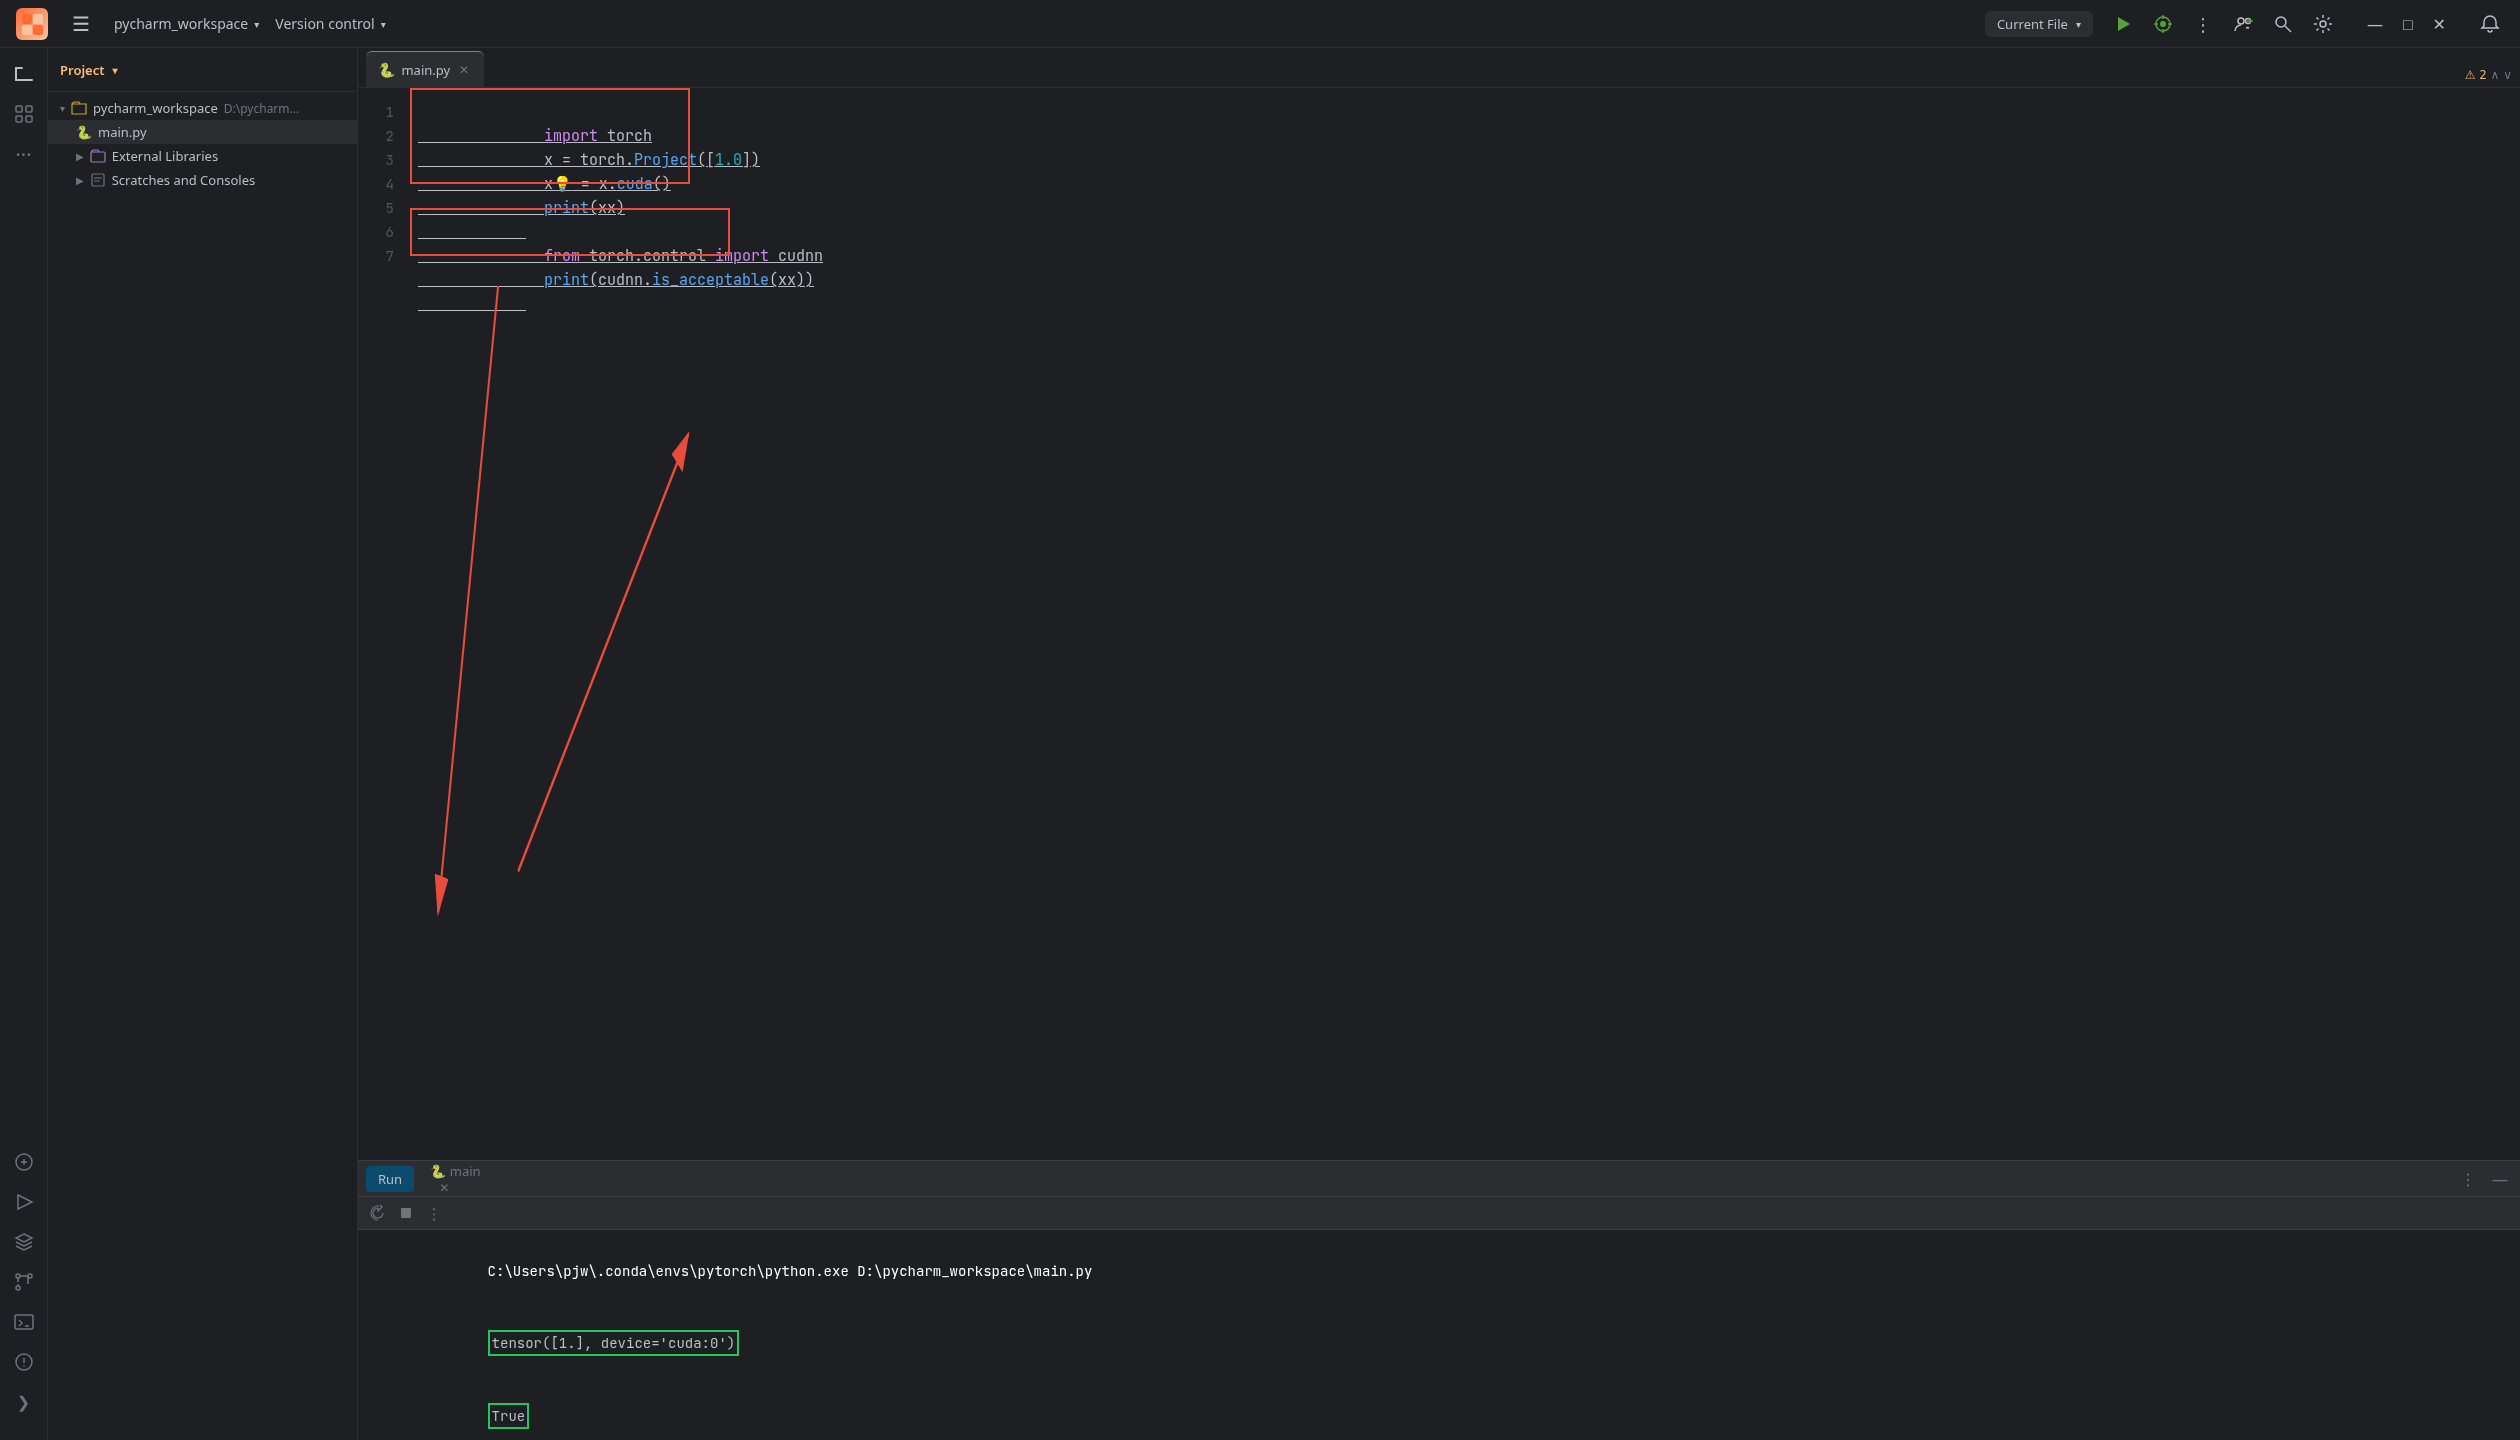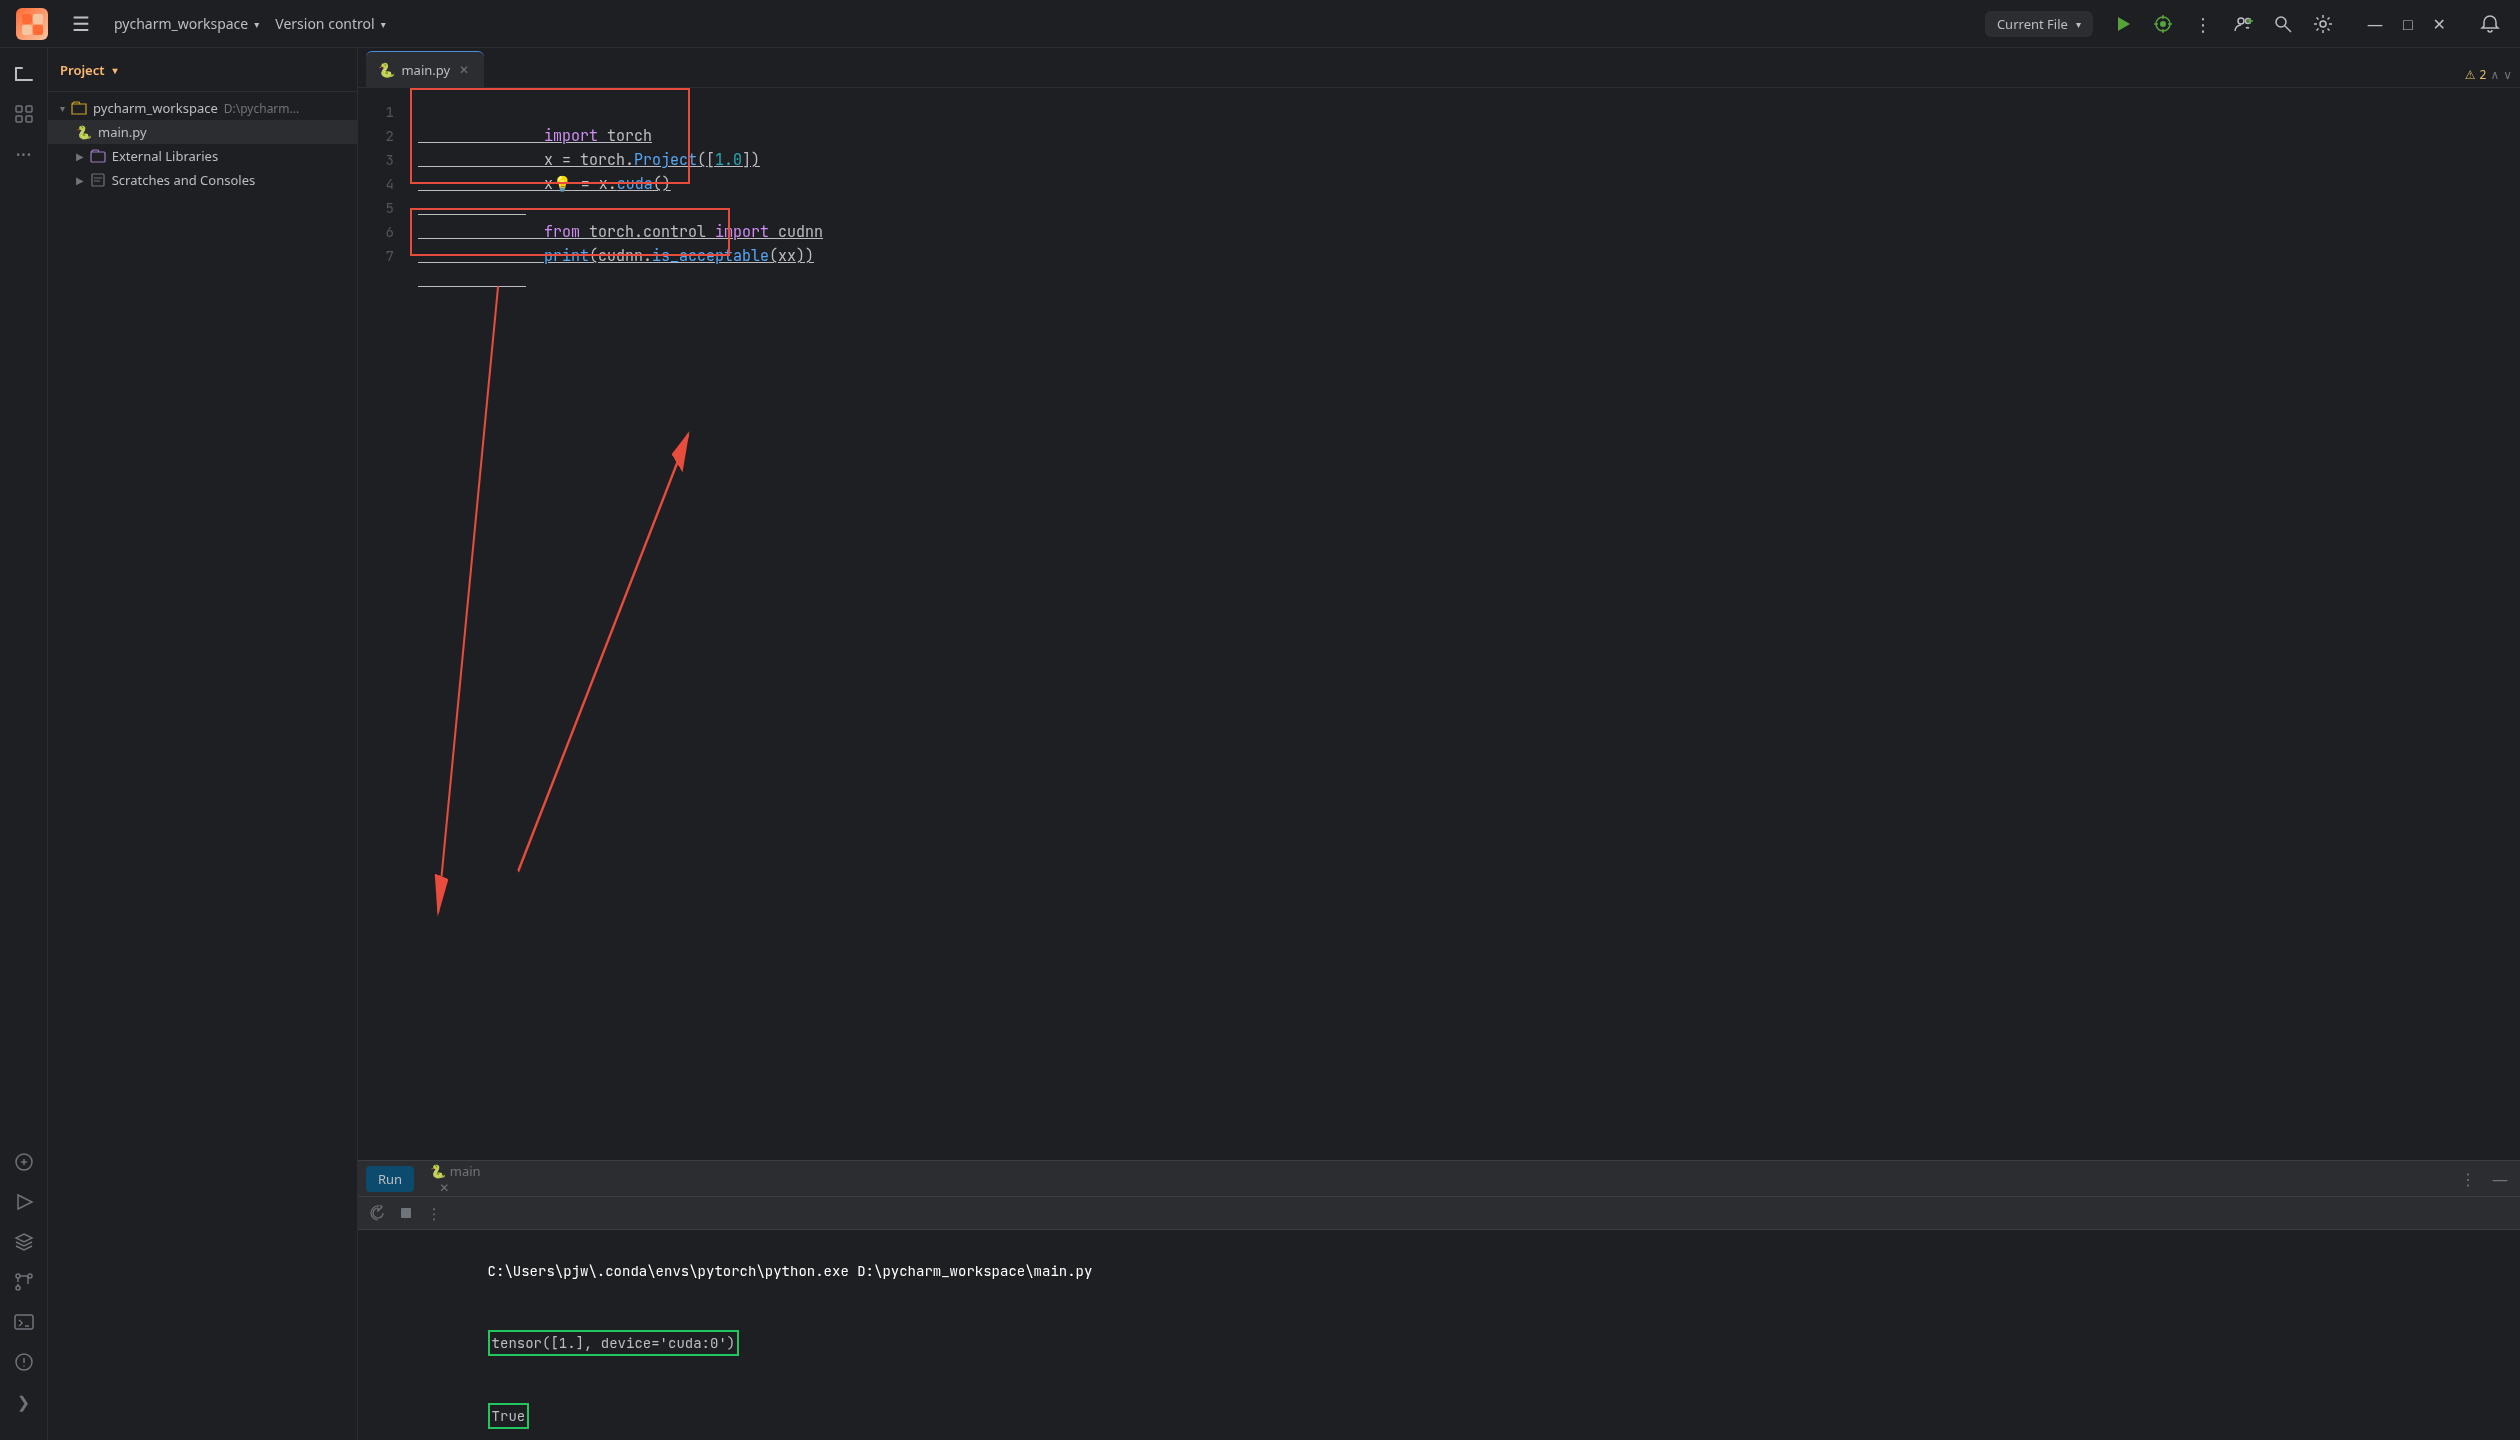--- a/index.html
+++ b/index.html
@@ -521,20 +521,23 @@
             </div>
 
             <div class="code-line">
               <span class="plain">x = torch.</span><span class="fn">Project</span><span class="plain">([</span><span class="num">1.0</span><span class="plain">])</span>
             </div>
 
             <div class="code-line">
               <span class="plain">x</span><span style="color:#e8bf6a;">💡</span><span class="plain"> = x.</span><span class="fn">cuda</span><span class="plain">()</span>
             </div>
 
+            <div class="code-line">
+              <span class="builtin">print</span><span class="plain">(xx)</span>
+            </div>
 
             <div class="code-line">&nbsp;</div>
 
             <div class="code-line">
               <span class="kw">from</span><span class="plain"> torch.control </span><span class="kw">import</span><span class="plain"> cudnn</span>
             </div>
 
             <div class="code-line">
               <span class="builtin">print</span><span class="plain">(cudnn.</span><span class="fn">is_acceptable</span><span class="plain">(xx))</span>
             </div>

